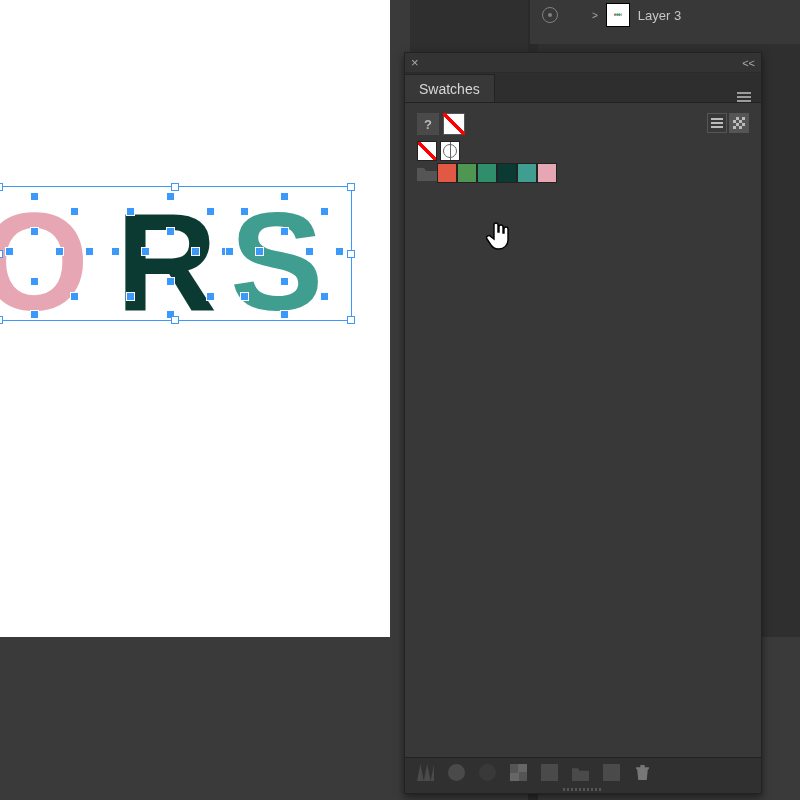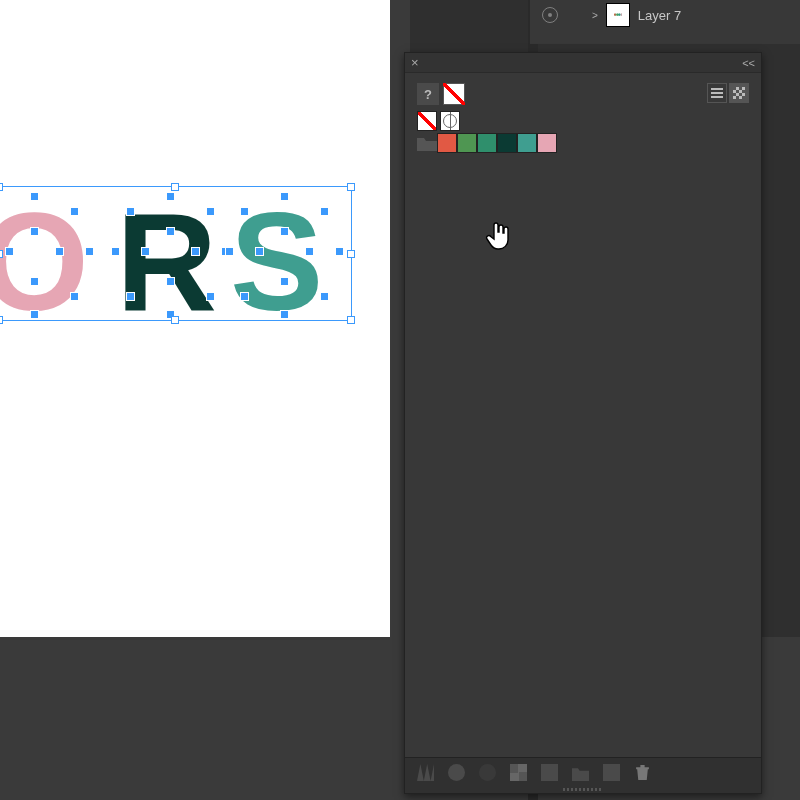--- a/index.html
+++ b/index.html
@@ -182,28 +182,38 @@
 <div class="divider-panel"></div>
 
 <div class="layers-area">
   <div class="layer-row">
     <span class="eye"></span>
     <span style="width:18px"></span>
     <span class="caret">&gt;</span>
     <span class="layer-thumb">
         <span>••••</span>
       </span>
-    <span>Layer 7</span>
+    <span>Layer 3</span>
   </div>
 </div>
 
 <div class="panel">
   <div class="panel-topbar">
     <span class="x">×</span>
     <span class="chev">&lt;&lt;</span>
+  </div>
+  <div class="panel-tabstrip">
+    <div class="panel-tab">
+      <span>Swatches</span>
+    </div>
+    <div class="panel-menu">
+      <div class="bar"></div>
+        <div class="bar"></div>
+        <div class="bar"></div>
+    </div>
   </div>
   <div class="panel-body">
     <div class="view-toggle">
       <div class="vt">
           <div class="line"></div>
         </div>
       <div class="vt active">
           <div class="grid"></div>
         </div>
     </div>

